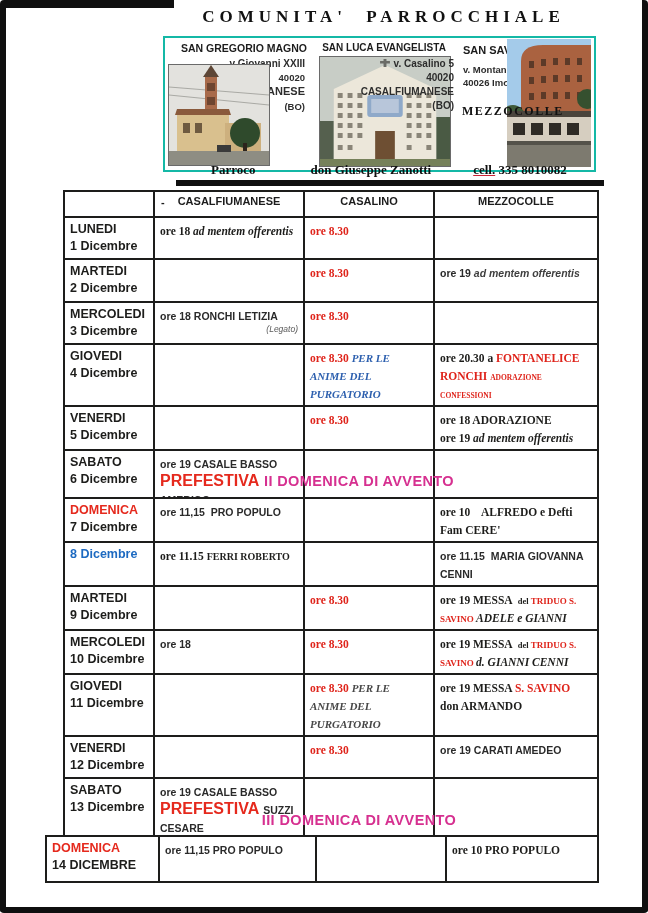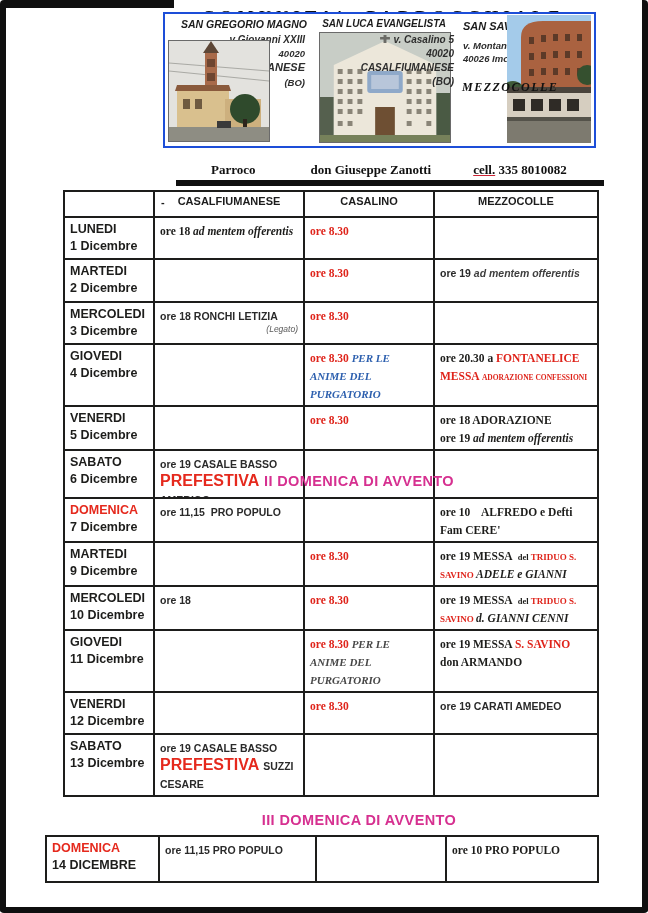--- a/index.html
+++ b/index.html
@@ -3,22 +3,22 @@
 <meta charset="utf-8">
 <style>
   html,body{margin:0;padding:0;background:#fff;}
   .page{position:relative;width:648px;height:913px;box-sizing:border-box;background:#fff;
         border:6px solid #0f0f0f;border-top:none;border-radius:4px;overflow:hidden;
         font-family:"Liberation Sans",sans-serif;}
   .top-rule{position:absolute;left:0;top:0;width:168px;height:8px;background:#0f0f0f;}
   .page-title{position:absolute;left:150px;top:7px;width:455px;text-align:center;
         font-family:"Liberation Serif",serif;font-weight:700;font-size:17px;
         letter-spacing:5px;word-spacing:10px;color:#111;}
-  .header-box{position:absolute;left:157px;top:12px;width:429px;height:132px;
-        border:2px solid #1d4ed8;background:#fff;font-style:italic;}
+  .header-box{position:absolute;left:157px;top:36px;width:429px;height:132px;
+        border:2px solid #14b8a6;background:#fff;}
   .church{position:absolute;top:0;height:100%;}
   .church-name{font-weight:700;font-size:10.5px;color:#1c1c1c;}
   .addr-line{font-weight:700;color:#2d2d2d;line-height:1.4;}
   .photo{position:absolute;border:1px solid #6a6a6a;}
   .s1{left:0;width:146px;}
   .s1 .church-name{position:absolute;top:4px;left:0;right:4px;text-align:right;}
   .s1 .addr{position:absolute;top:19px;right:6px;text-align:right;}
   .s1 .addr .addr-line{font-size:9.5px;}
   .s1 .addr .addr-line:nth-child(1){font-size:10px;}
   .s1 .addr .addr-line:nth-child(3){font-size:11px;}
@@ -253,21 +253,21 @@
     <tr style="height:42px">
       <td class="daycell"><span>MERCOLEDI</span><br><span>3 Dicembre</span></td>
       <td><span class="seg ab">ore 18 RONCHI LETIZIA</span><span class="seg legato">(Legato)</span></td>
       <td><span class="seg sred">ore 8.30</span></td>
       <td></td>
     </tr>
     <tr style="height:46px">
       <td class="daycell"><span>GIOVEDI</span><br><span>4 Dicembre</span></td>
       <td></td>
       <td><span class="seg sred">ore 8.30</span><span class="seg sb"> </span><span class="seg sbluei">PER LE ANIME DEL PURGATORIO</span></td>
-      <td><span class="seg sb">ore 20.30 a </span><span class="seg sred">FONTANELICE</span><br><span class="seg sred">MESSA </span><span class="seg sredxs">ADORAZIONE CONFESSIONI</span></td>
+      <td><span class="seg sb">ore 20.30 a </span><span class="seg sred">FONTANELICE</span><br><span class="seg sred">RONCHI </span><span class="seg sredxs">ADORAZIONE CONFESSIONI</span></td>
     </tr>
     <tr style="height:40px">
       <td class="daycell"><span>VENERDI</span><br><span>5 Dicembre</span></td>
       <td></td>
       <td><span class="seg sred">ore 8.30</span></td>
       <td><span class="seg sb">ore 18 ADORAZIONE</span><br><span class="seg sb">ore 19 </span><span class="seg sbi">ad mentem offerentis</span></td>
     </tr>
     <tr style="height:42px">
       <td class="daycell"><span>SABATO</span><br><span>6 Dicembre</span></td>
       <td><span class="seg ab">ore 19 CASALE BASSO</span><br><span class="seg ared">PREFESTIVA </span><span class="seg ab">AMERIGO </span><span class="seg absm">PADOV.</span></td>
@@ -286,20 +286,26 @@
         <col style="width:130px">
         <col style="width:164px">
       </colgroup>
     <tbody>
         <tr style="height:42px">
       <td class="daycell"><span style="color: rgb(229, 41, 29);">DOMENICA</span><br><span>7 Dicembre</span></td>
       <td><span class="seg ab">ore 11,15  PRO POPULO</span></td>
       <td></td>
       <td><span class="seg sb">ore 10    </span><span class="seg sb">ALFREDO e Defti Fam CERE'</span></td>
     </tr>
+    <tr style="height:36px">
+      <td class="daycell"><span style="color: rgb(29, 106, 193);">8 Dicembre</span></td>
+      <td><span class="seg sb">ore 11.15 </span><span class="seg ssm">FERRI ROBERTO</span></td>
+      <td></td>
+      <td><span class="seg ab">ore 11.15  MARIA GIOVANNA CENNI</span></td>
+    </tr>
     <tr style="height:40px">
       <td class="daycell"><span>MARTEDI</span><br><span>9 Dicembre</span></td>
       <td></td>
       <td><span class="seg sred">ore 8.30</span></td>
       <td><span class="seg sb">ore 19 MESSA  </span><span class="seg sbsm">del </span><span class="seg sredsm">TRIDUO S. SAVINO </span><span class="seg sbi">ADELE e GIANNI</span></td>
     </tr>
     <tr style="height:42px">
       <td class="daycell"><span>MERCOLEDI</span><br><span>10 Dicembre</span></td>
       <td><span class="seg ab">ore 18</span></td>
       <td><span class="seg sred">ore 8.30</span></td>

